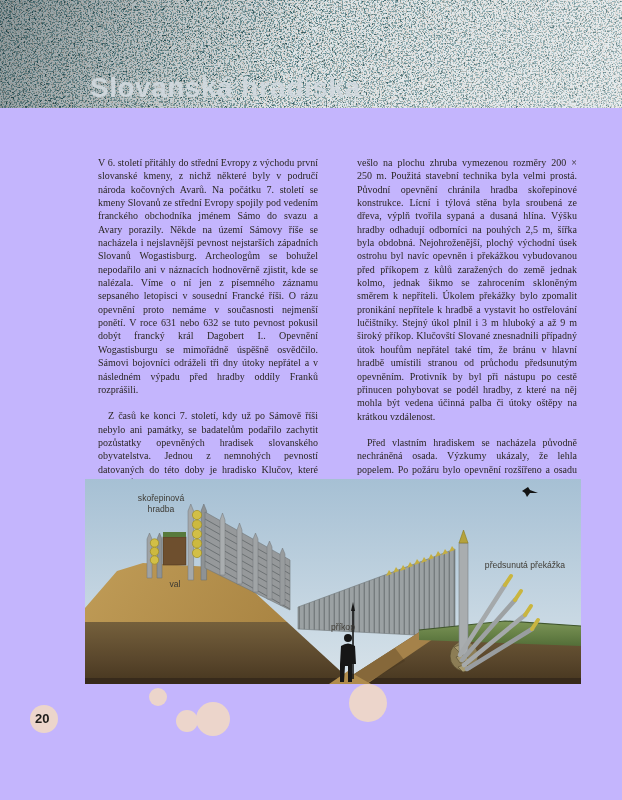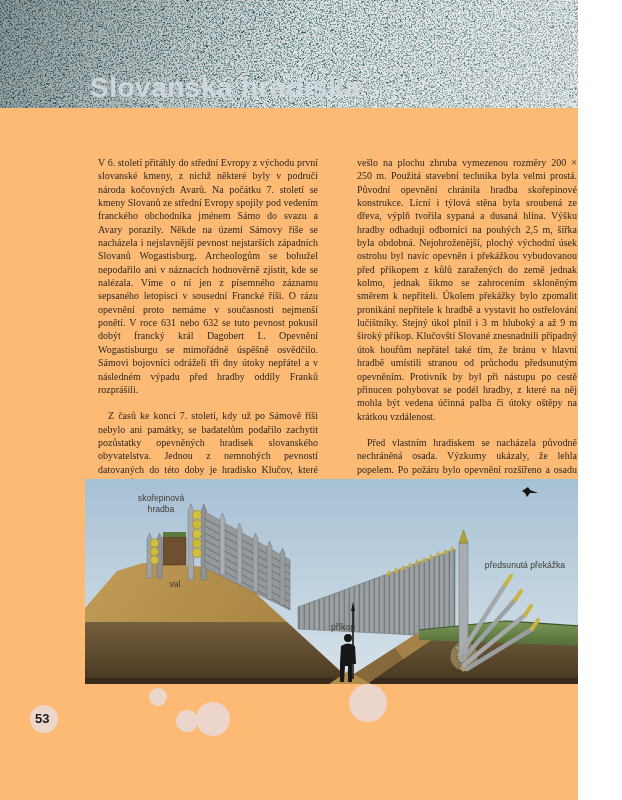--- a/index.html
+++ b/index.html
@@ -1,16 +1,16 @@
 <!DOCTYPE html>
 <html lang="cs"><head>
 <meta charset="utf-8">
 <style>
   html,body{margin:0;padding:0;background:#fff;}
-  .page{position:relative;width:578px;height:800px;background:#fdba74;overflow:hidden;
+  .page{position:relative;width:622px;height:800px;background:#c4b5fd;overflow:hidden;
         font-family:"Liberation Sans",sans-serif;}
   
   .header{position:absolute;left:0;top:0;width:622px;height:108px;background:#2d575d;overflow:hidden;}
   .header svg{position:absolute;left:0;top:0;}
   .header .shade{position:absolute;left:0;top:0;width:100%;height:100%;
      background:linear-gradient(115deg, rgba(5,25,28,.38) 0%, rgba(5,25,28,.12) 30%,
                 rgba(255,255,255,0) 48%, rgba(255,255,255,.16) 72%, rgba(255,255,255,.30) 100%);}
   .chapter-title{position:absolute;left:90px;top:72px;font-size:28px;font-weight:bold;
      letter-spacing:.5px;color:rgba(209,217,222,.92);white-space:nowrap;}
   
@@ -209,15 +209,15 @@
       <text x="440" y="89" text-anchor="middle" class="fig-label">předsunutá překážka</text>
     </svg>
   </div>
 
   <div class="dot" style="left:30px;top:705px;width:28px;height:28px;"></div>
   <div class="dot" style="left:149px;top:688px;width:18px;height:18px;"></div>
   <div class="dot" style="left:176px;top:710px;width:22px;height:22px;"></div>
   <div class="dot" style="left:196px;top:702px;width:34px;height:34px;"></div>
   <div class="dot" style="left:349px;top:684px;width:38px;height:38px;"></div>
 
-  <div class="page-number">53</div>
+  <div class="page-number">20</div>
 
 </div>
 
 </body></html>

